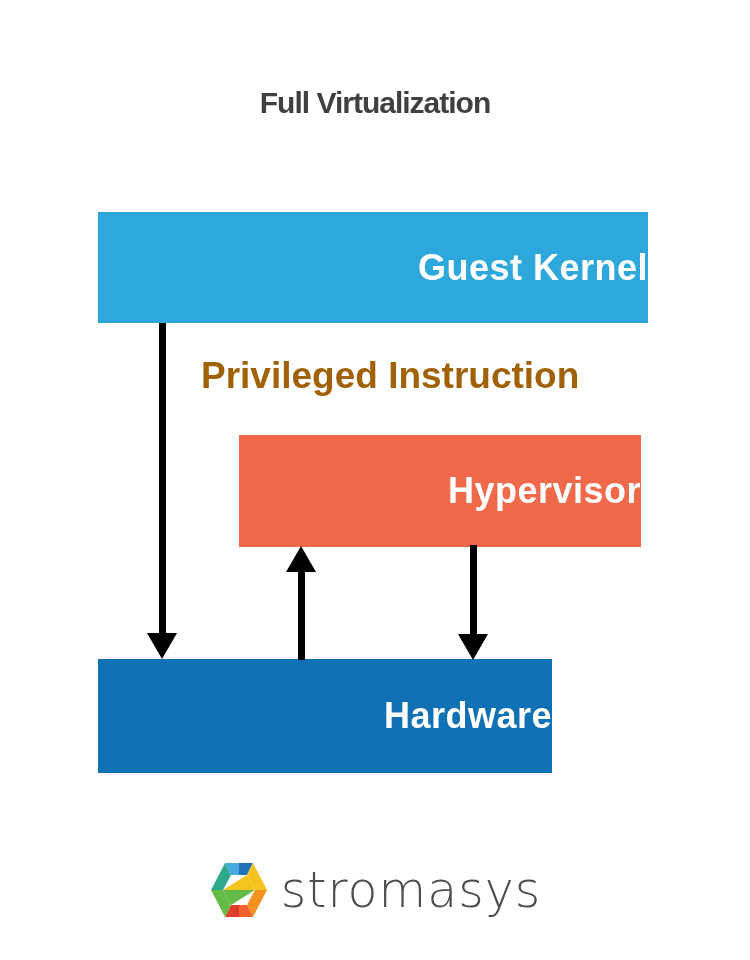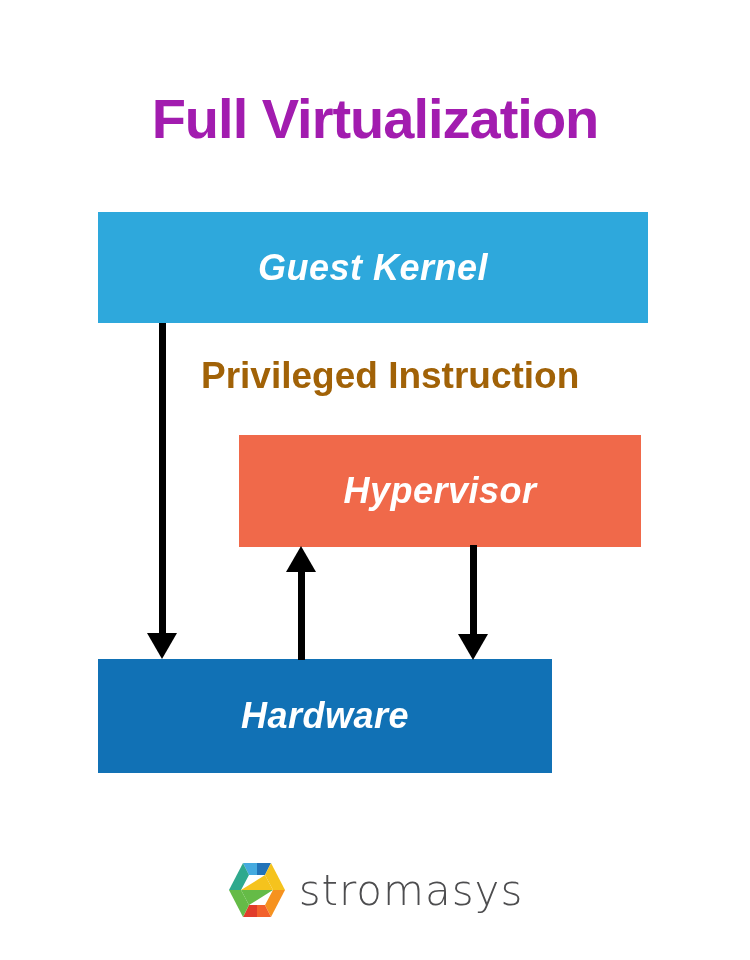--- a/index.html
+++ b/index.html
@@ -16,37 +16,36 @@
     font-family: "Liberation Sans", sans-serif;
   }
 
   
   .title {
     position: absolute;
     left: 0;
     right: 0;
     top: 86px;
     text-align: center;
-    font-size: 56px;
+    font-size: 30px;
     font-weight: bold;
     letter-spacing: -1px;
-    color: #a21caf;
+    color: #404040;
   }
 
   
   .box {
     position: absolute;
     display: flex;
     align-items: center;
-    justify-content: center;
+    justify-content: flex-end;
     color: #ffffff;
     font-weight: bold;
     font-size: 36px;
     letter-spacing: 0.5px;
-    font-style: italic;
   }
   .box-guest-kernel {
     left: 98px;  top: 212px;
     width: 550px; height: 111px;
     background: #2EA8DC;
   }
   .box-hypervisor {
     left: 239px; top: 435px;
     width: 402px; height: 112px;
     background: #F0694A;
@@ -119,21 +118,21 @@
     gap: 12px;
   }
   .logo-icon {
     width: 60px;
     height: 60px;
     flex: 0 0 auto;
   }
   .logo-text {
     font-family: "DejaVu Sans", "Liberation Sans", sans-serif;
     font-weight: 300;
-    font-size: 42px;
+    font-size: 49px;
     letter-spacing: 1px;
     color: #4D4D4F;
   }
 </style>
 </head>
 <body>
 
 <div class="canvas">
 
   <div class="title">Full Virtualization</div>

